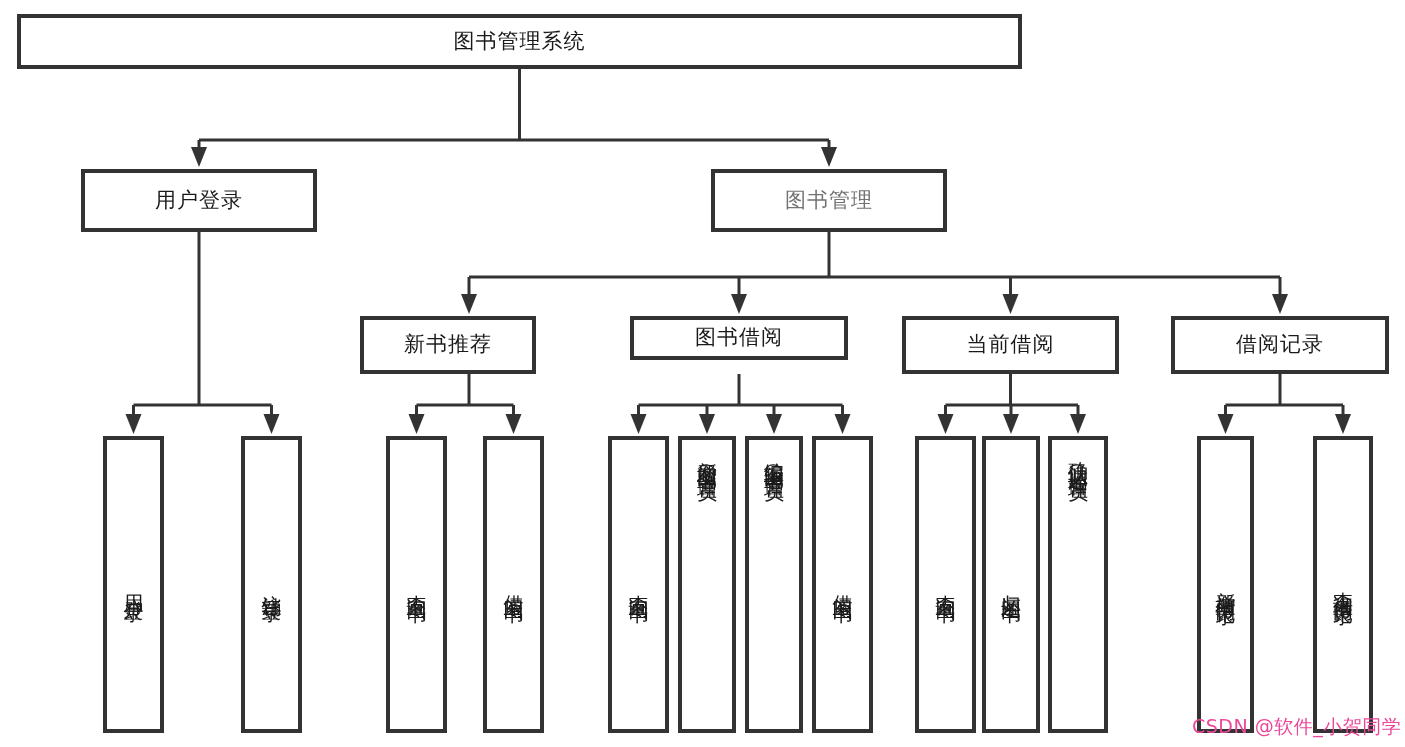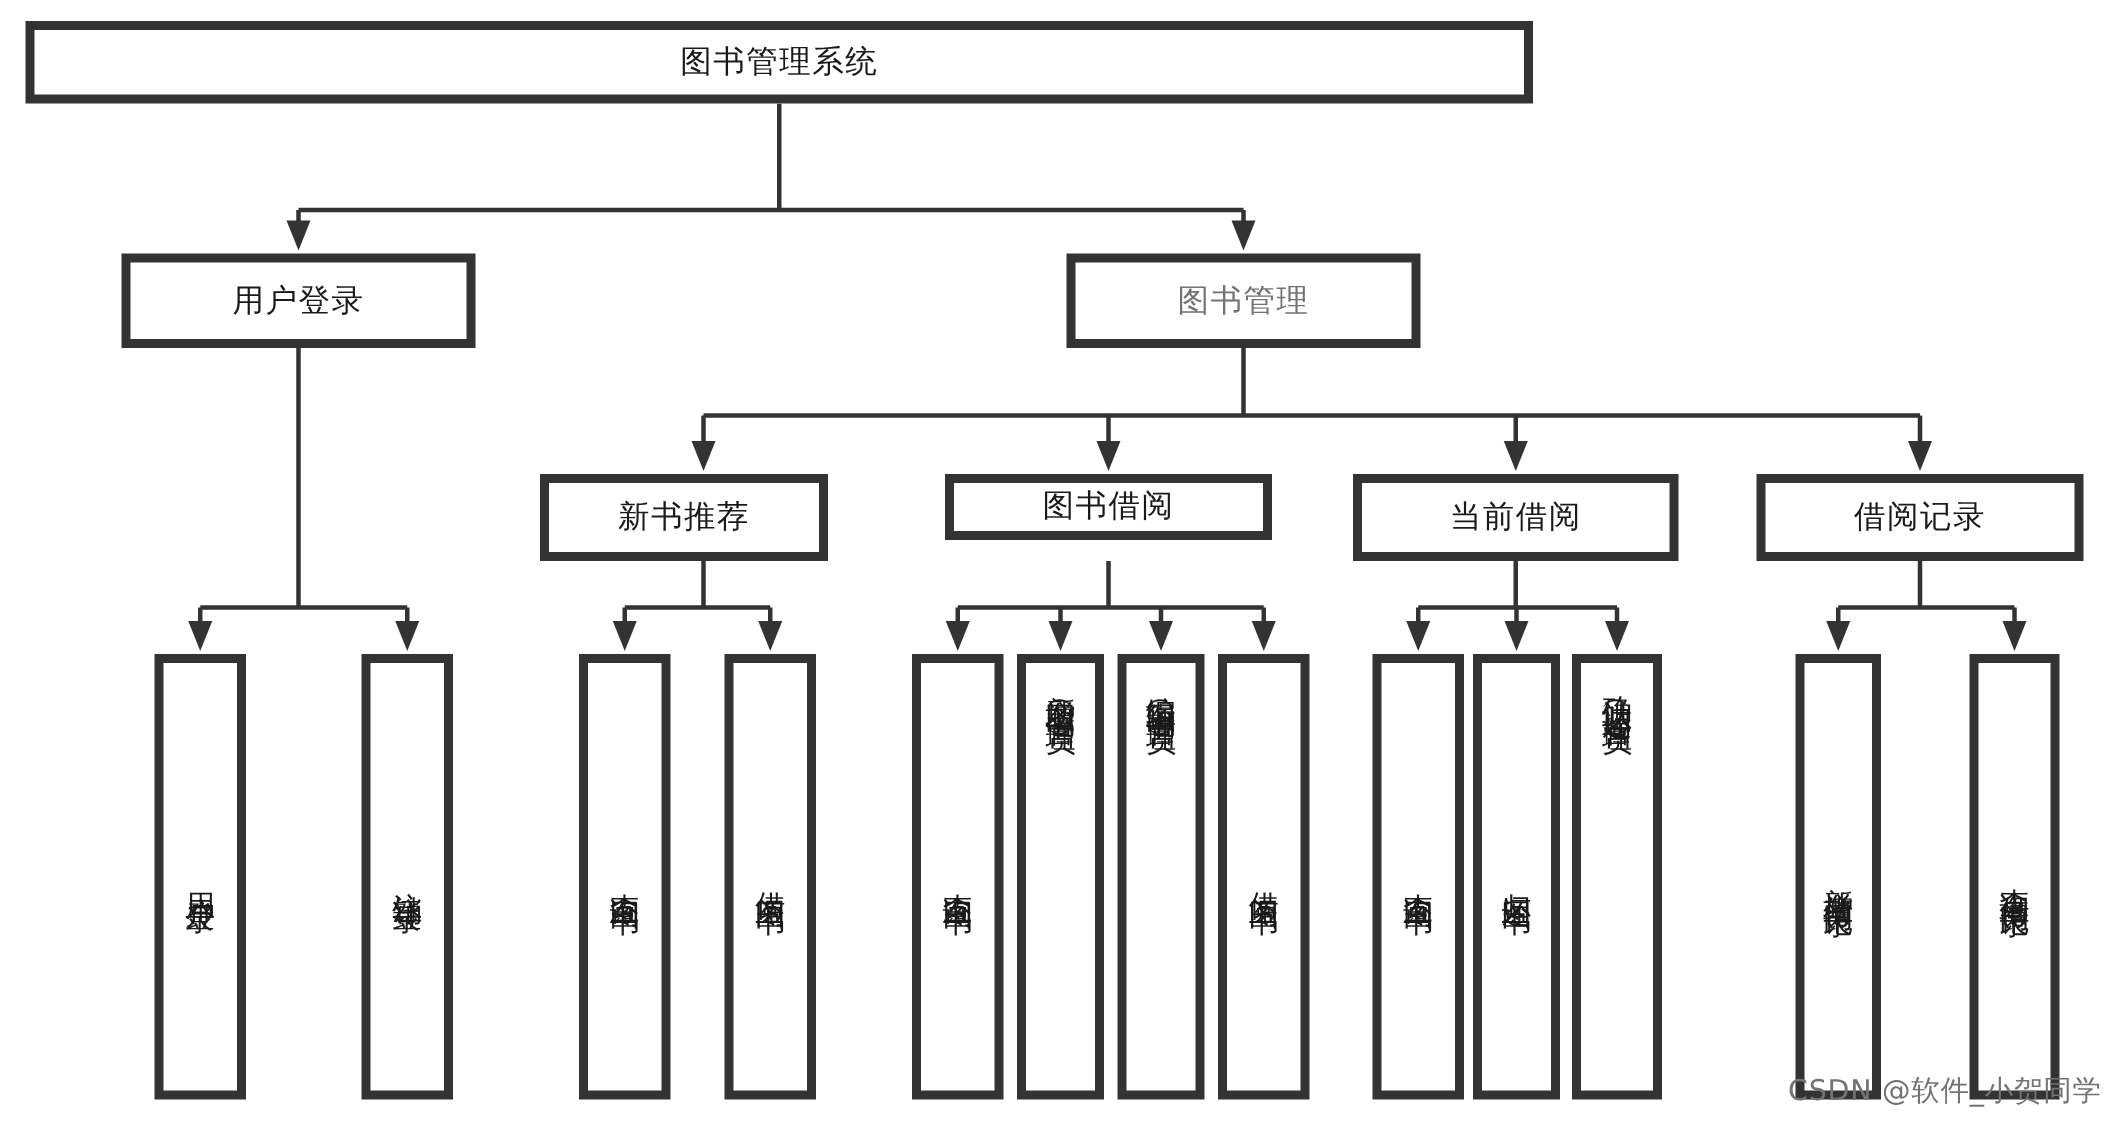--- a/index.html
+++ b/index.html
@@ -21,21 +21,21 @@
     position: absolute;
     left: 0;
     top: 0;
     width: 1405px;
     height: 747px;
   }
   .node {
     position: absolute;
     box-sizing: border-box;
     background: #ffffff;
-    border: 6px solid #15803d;
+    border: 4px solid #15803d;
     display: flex;
     align-items: center;
     justify-content: center;
     text-align: center;
     color: #1a1a1a;
   }
   .node-h {
     font-size: 21px;
     letter-spacing: 1px;
     line-height: 1.2;
@@ -124,21 +124,21 @@
   <div id="nodes">
       <div class="node node-h" style="left: 17px; top: 14px; width: 1005px; height: 55px; border-color: rgb(51, 51, 51); color: rgb(26, 26, 26);">
         <span>图书管理系统</span>
       </div>
       <div class="node node-h" style="left: 81px; top: 169px; width: 236px; height: 63px; border-color: rgb(51, 51, 51); color: rgb(26, 26, 26);">
         <span>用户登录</span>
       </div>
       <div class="node node-h" style="left: 711px; top: 169px; width: 236px; height: 63px; border-color: rgb(51, 51, 51); color: #737373;">
         <span>图书管理</span>
       </div>
-      <div class="node node-h" style="left: 360px; top: 316px; width: 192px; height: 58px; border-color: rgb(51, 51, 51); color: rgb(26, 26, 26);">
+      <div class="node node-h" style="left: 360px; top: 316px; width: 176px; height: 58px; border-color: rgb(51, 51, 51); color: rgb(26, 26, 26);">
         <span>新书推荐</span>
       </div>
       <div class="node node-h" style="left: 630px; top: 316px; width: 218px; height: 44px; border-color: rgb(51, 51, 51); color: rgb(26, 26, 26);">
         <span>图书借阅</span>
       </div>
       <div class="node node-h" style="left: 902px; top: 316px; width: 217px; height: 58px; border-color: rgb(51, 51, 51); color: rgb(26, 26, 26); justify-content: center;">
         <span>当前借阅</span>
       </div>
       <div class="node node-h" style="left: 1171px; top: 316px; width: 218px; height: 58px; border-color: rgb(51, 51, 51); color: rgb(26, 26, 26);">
         <span>借阅记录</span>
@@ -176,14 +176,14 @@
       <div class="node node-v top-align" style="left: 1048px; top: 436px; width: 60px; height: 297px; border-color: rgb(51, 51, 51); color: rgb(26, 26, 26);">
         <span>确认归还（管理员）</span>
       </div>
       <div class="node node-v" style="left: 1197px; top: 436px; width: 57px; height: 297px; border-color: rgb(51, 51, 51); color: rgb(26, 26, 26);">
         <span>新增借阅记录</span>
       </div>
       <div class="node node-v" style="left: 1313px; top: 436px; width: 60px; height: 297px; border-color: rgb(51, 51, 51); color: rgb(26, 26, 26);">
         <span>查询借阅记录</span>
       </div>
     </div>
-  <div class="watermark" style="left: 1192px; top: 714px; color: #737373;">CSDN @软件_小贺同学</div>
+  <div class="watermark" style="left: 1192px; top: 714px; color: #ec4899;">CSDN @软件_小贺同学</div>
 </div>
 
 </body></html>

